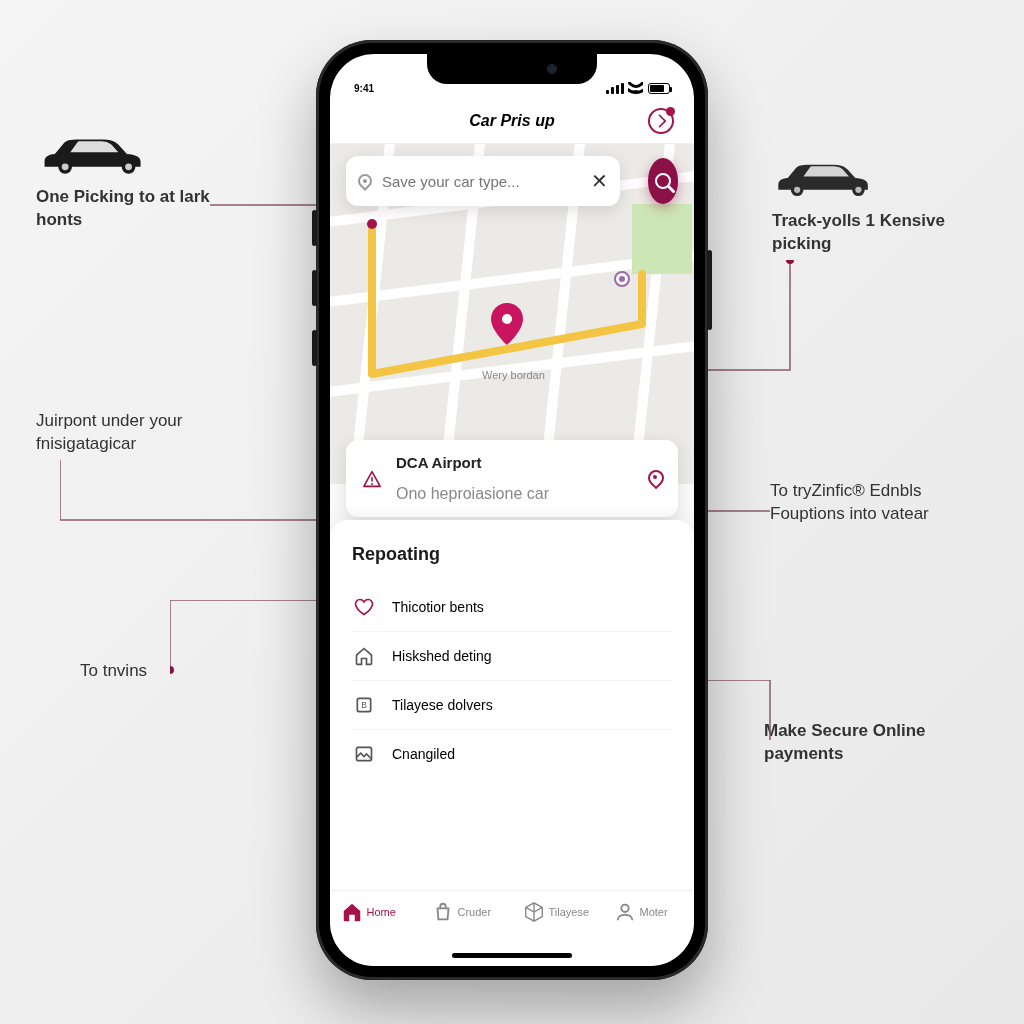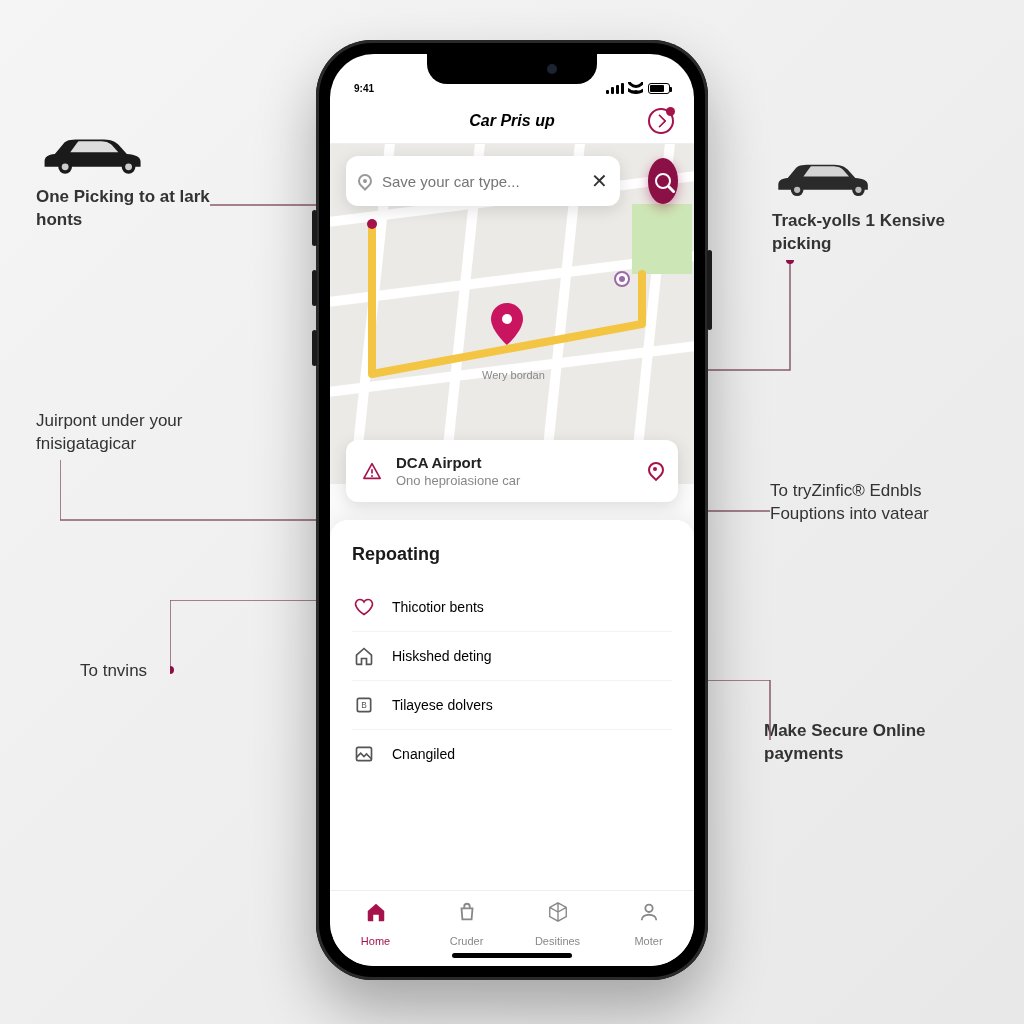--- a/index.html
+++ b/index.html
@@ -76,36 +76,36 @@
 
   
   .map{position:absolute;inset:0;top:0;height:340px;background:#ececec;overflow:hidden}
   .map svg{width:100%;height:100%}
 
   .loc-card{position:absolute;top:296px;left:16px;right:16px;background:#fff;border-radius:12px;box-shadow:0 4px 16px rgba(0,0,0,.12);padding:14px 16px;display:flex;align-items:center;gap:14px}
   .warn-ico{width:20px;height:18px;position:relative}
   .warn-ico svg{width:100%;height:100%}
   .loc-text{flex:1}
   .loc-title{font-weight:700;font-size:15px;color:#222}
-  .loc-sub{font-size:13px;color:#888;margin-top:2px}
+  .loc-sub{font-size:16px;color:#888;margin-top:14px}
   .loc-pin{width:14px;height:18px;position:relative}
   .loc-pin::before{content:"";position:absolute;width:12px;height:12px;border:2px solid #a6124c;border-radius:50% 50% 50% 0;transform:rotate(-45deg);top:0;left:0}
   .loc-pin::after{content:"";position:absolute;width:4px;height:4px;background:#a6124c;border-radius:50%;top:5px;left:5px}
 
   .panel{position:absolute;top:376px;left:0;right:0;bottom:0;background:#fff;border-radius:18px 18px 0 0;box-shadow:0 -4px 20px rgba(0,0,0,.06);padding:24px 22px}
   .panel h3{font-size:18px;font-weight:800;color:#1a1a1a;margin-bottom:18px}
   .feat{display:flex;align-items:center;gap:16px;padding:12px 0;border-bottom:1px solid #f3f3f3}
   .feat:last-child{border-bottom:none}
   .feat-ico{width:24px;height:24px;display:flex;align-items:center;justify-content:center;color:#555}
   .feat-ico.accent{color:#a6124c}
   .feat-label{font-size:14px;color:#000000}
 
   
   .nav{height:76px;border-top:1px solid #eee;background:#fff;display:flex;justify-content:space-around;align-items:flex-start;padding-top:10px}
-  .nav-item{display:flex;flex-direction:column;align-items:center;gap:12px;font-size:11px;color:#888;width:70px}
+  .nav-item{display:flex;flex-direction:row;align-items:center;gap:4px;font-size:11px;color:#888;width:70px}
   .nav-item.active{color:#a6124c}
   .nav-ico{width:22px;height:22px;display:flex;align-items:center;justify-content:center}
 
   
   .callout{position:absolute;font-size:17px;color:#333;line-height:1.35;max-width:210px}
   .callout b{font-weight:700}
   .car-silhouette{width:120px;height:48px;margin-bottom:8px}
   .connector{position:absolute;border-color:#8b3a5c;}
 
   
@@ -317,21 +317,21 @@
             </svg>
         </div>
         <span>Cruder</span>
       </div>
       <div class="nav-item">
         <div class="nav-ico">
           <svg width="22" height="22" viewBox="0 0 24 24">
               <path d="M12 2l9 5v10l-9 5-9-5V7z M12 2v20 M3 7l9 5 9-5" fill="none" stroke="currentColor" stroke-width="1.5"></path>
             </svg>
         </div>
-        <span>Desitines</span>
+        <span>Tilayese</span>
       </div>
       <div class="nav-item">
         <div class="nav-ico">
           <svg width="22" height="22" viewBox="0 0 24 24">
               <circle cx="12" cy="8" r="4" fill="none" stroke="currentColor" stroke-width="2"></circle>
               <path d="M4 21c0-4 4-6 8-6s8 2 8 6" fill="none" stroke="currentColor" stroke-width="2"></path>
             </svg>
         </div>
         <span>Moter</span>
       </div>

